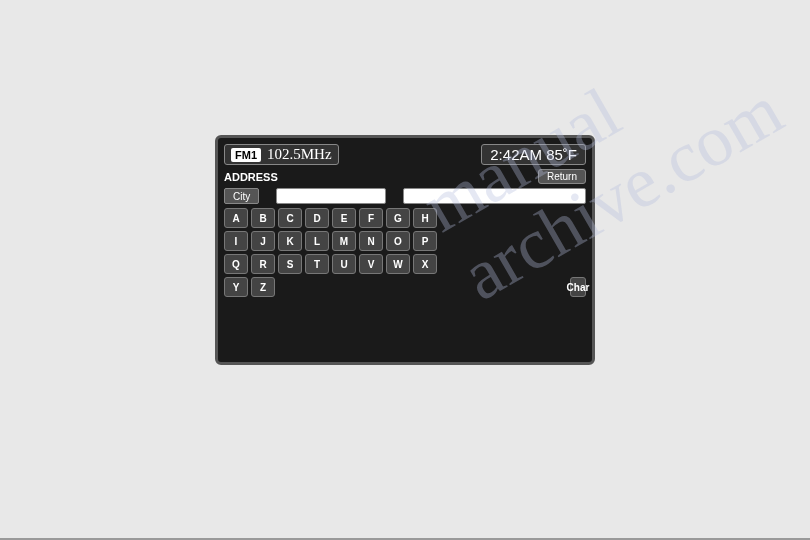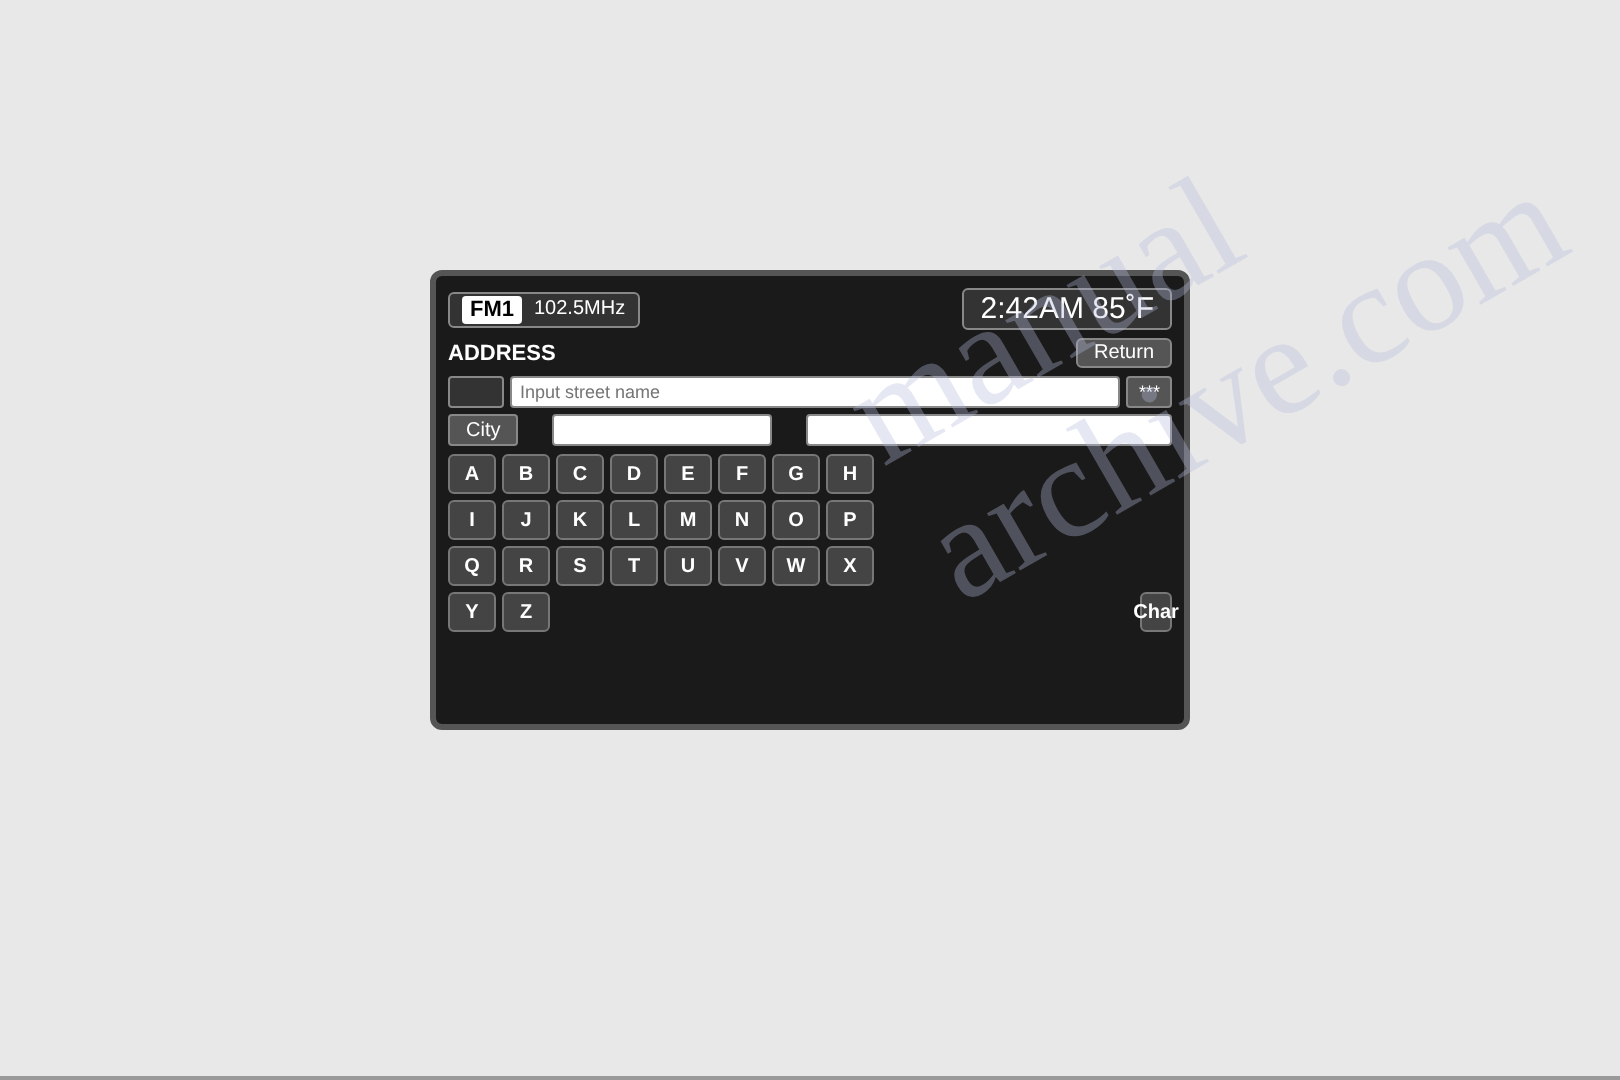--- a/index.html
+++ b/index.html
@@ -69,21 +69,22 @@
       background: white;
       color: black;
       font-size: 11px;
       font-weight: bold;
       padding: 1px 4px;
       border-radius: 2px;
     }
 
     .fm-freq {
       color: white;
-      font-size: 10px;
+      font-size: 15px;
+      font-family: Liberation Serif, serif;
     }
 
     .time-temp {
       background: #333;
       border: 1.5px solid #888;
       border-radius: 3px;
       padding: 1px 8px;
       color: white;
       font-size: 15px;
     }
@@ -249,25 +250,20 @@
         <span class="fm-freq">102.5MHz</span>
       </div>
       <div class="time-temp">2:42AM  85˚F</div>
     </div>
 
     <div class="address-bar">
       <span class="address-label">ADDRESS</span>
       <button class="return-btn">Return</button>
     </div>
 
-    <div class="input-row">
-      <div class="small-box"></div>
-      <input class="street-input" type="text" readonly="" placeholder="Input street name" style="">
-      <button class="asterisk-btn">***</button>
-    </div>
 
     <div class="city-row">
       <button class="city-btn">City</button>
       <div class="city-input"></div>
       <div class="city-result"></div>
     </div>
 
     <div class="keyboard">
 
       <div class="key-row">

